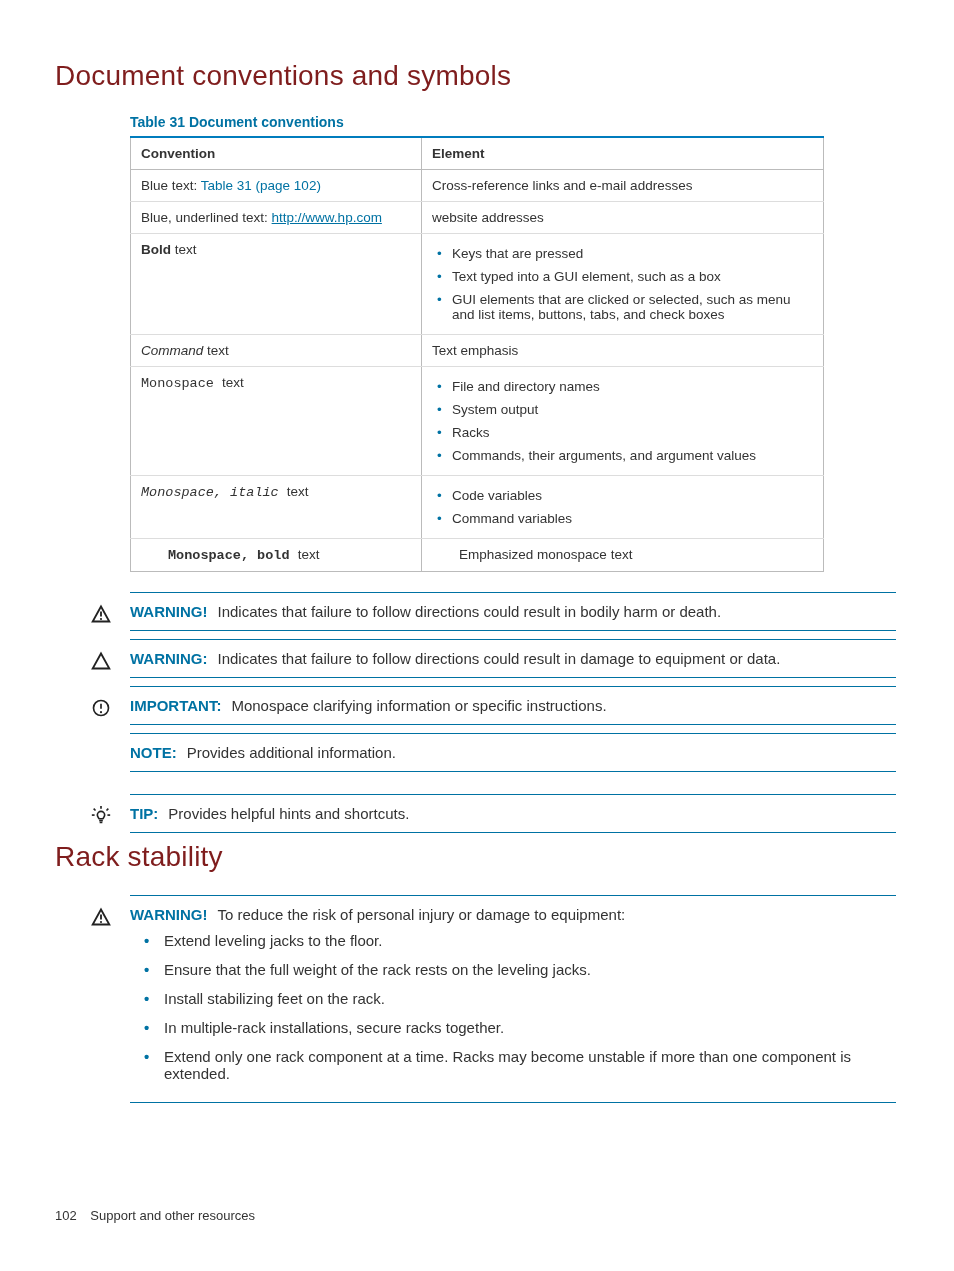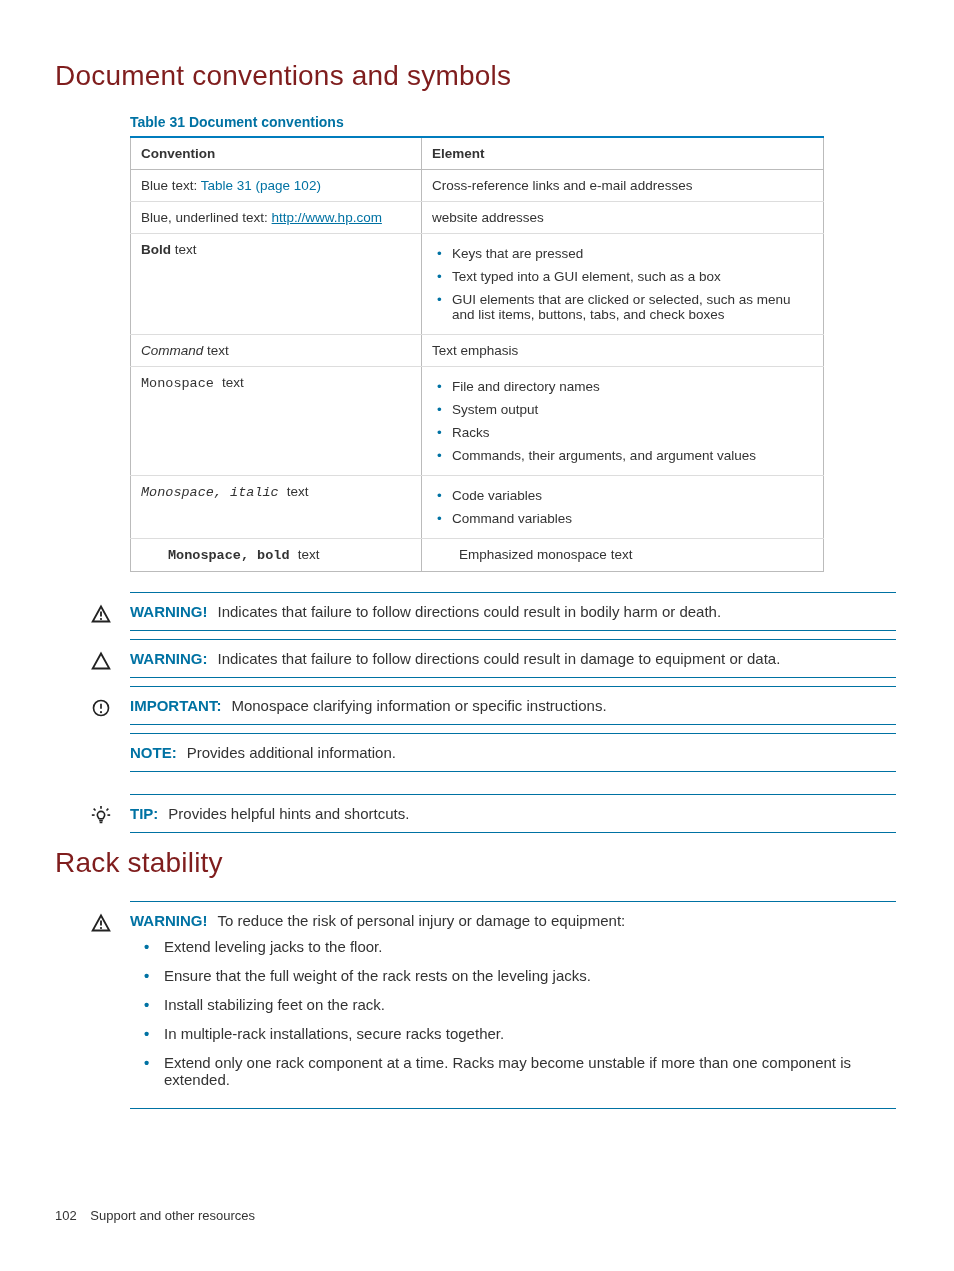--- a/index.html
+++ b/index.html
@@ -249,21 +249,21 @@
             <line x1="20" y1="4" x2="18" y2="6"></line>
           <line x1="2" y1="11" x2="5" y2="11"></line>
             <line x1="22" y1="11" x2="19" y2="11"></line>
         </g>
       </svg>
     </span>
     <span class="body-text"><span class="admon-label">TIP:</span><span class="admon-text">Provides helpful hints and shortcuts.</span></span>
   </div>
 </div>
 
-<h1 style="margin-top:14px">Rack stability</h1>
+<h1 style="margin-top:8px">Rack stability</h1>
 
 <div class="admon-wrap">
   <div class="admon" style="padding-bottom:14px">
     <span class="admon-icon">
       <svg width="20" height="20" viewBox="0 0 24 24">
           <path fill="none" stroke="#222" stroke-width="2.2" d="M12 3 L22 21 L2 21 Z"></path>
           <line x1="12" y1="9" x2="12" y2="15" stroke="#222" stroke-width="2.2"></line>
           <circle cx="12" cy="18" r="1.3" fill="#222"></circle>
         </svg>
     </span>

